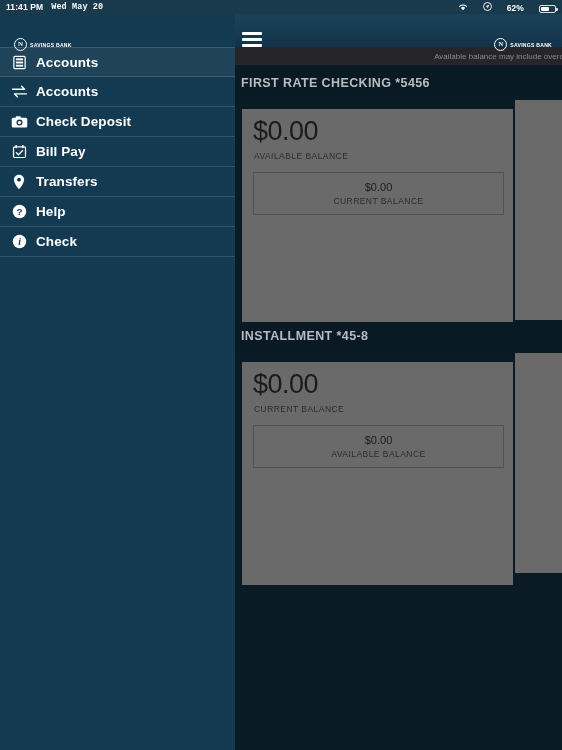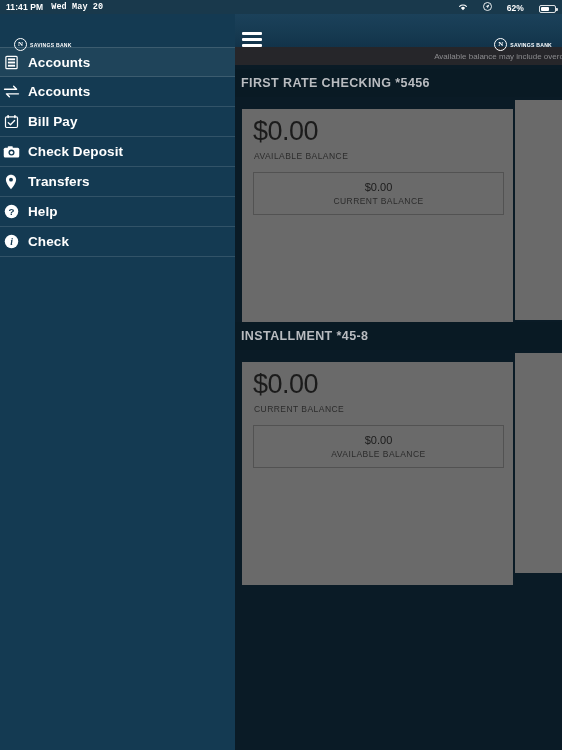--- a/index.html
+++ b/index.html
@@ -88,21 +88,21 @@
     background:#143a52;
     z-index:55;
     overflow:hidden;
   }
   .sidebar-top { height:33px; position:relative; }
   .menu { list-style:none; }
   .menu-item {
     position:relative;
     height:30px;
     display:flex; align-items:center;
-    padding-left:0;
+    padding-left:8px;
     border-bottom:1px solid rgba(255,255,255,.13);
     color:#ffffff;
   }
   .menu-item:first-child { border-top:1px solid rgba(255,255,255,.13); }
   .menu-item.active { background:rgba(255,255,255,.05); }
   .mi-icon {
     width:22px; height:20px;
     display:flex; align-items:center; justify-content:center;
     margin-right:6px;
     flex:0 0 22px;
@@ -253,40 +253,40 @@
           <svg width="17" height="13" viewBox="0 0 18 14">
             <path d="M1.5 4.5 H14.5 L11.3 1.4" stroke="#fff" stroke-width="1.5" fill="none" stroke-linecap="round" stroke-linejoin="round"></path>
             <path d="M16.5 9.5 H3.5 L6.7 12.6" stroke="#fff" stroke-width="1.5" fill="none" stroke-linecap="round" stroke-linejoin="round"></path>
           </svg>
         </span>
         <span class="mi-label">Accounts</span>
       </li>
 
       <li class="menu-item">
         <span class="mi-icon">
+          <svg width="17" height="14" viewBox="0 0 18 14">
+            <rect x="0.8" y="2.4" width="16.4" height="10.4" rx="1.6" fill="#fff"></rect>
+            <rect x="5" y="0.9" width="5.4" height="2.2" rx="0.8" fill="#fff"></rect>
+            <circle cx="9" cy="7.6" r="3.2" fill="#143a52"></circle>
+            <circle cx="9" cy="7.6" r="1.7" fill="#fff"></circle>
+          </svg>
+        </span>
+        <span class="mi-label">Check Deposit</span>
+      </li>
+
+      <li class="menu-item">
+        <span class="mi-icon">
           <svg width="15" height="15" viewBox="0 0 16 16">
             <rect x="1.6" y="3" width="12.8" height="11.4" rx="1.3" stroke="#fff" stroke-width="1.3" fill="none"></rect>
             <rect x="3.6" y="1" width="1.6" height="3.4" rx="0.7" fill="#fff"></rect>
             <rect x="10.8" y="1" width="1.6" height="3.4" rx="0.7" fill="#fff"></rect>
             <path d="M4.6 9.3 L6.9 11.5 L11.3 6.9" stroke="#fff" stroke-width="1.4" fill="none" stroke-linecap="round" stroke-linejoin="round"></path>
           </svg>
         </span>
         <span class="mi-label">Bill Pay</span>
-      </li>
-
-      <li class="menu-item">
-        <span class="mi-icon">
-          <svg width="17" height="14" viewBox="0 0 18 14">
-            <rect x="0.8" y="2.4" width="16.4" height="10.4" rx="1.6" fill="#fff"></rect>
-            <rect x="5" y="0.9" width="5.4" height="2.2" rx="0.8" fill="#fff"></rect>
-            <circle cx="9" cy="7.6" r="3.2" fill="#143a52"></circle>
-            <circle cx="9" cy="7.6" r="1.7" fill="#fff"></circle>
-          </svg>
-        </span>
-        <span class="mi-label">Check Deposit</span>
       </li>
 
       <li class="menu-item">
         <span class="mi-icon">
           <svg width="12" height="16" viewBox="0 0 12 16">
             <path d="M6 0.8 C3.1 0.8 0.9 3 0.9 5.8 C0.9 9.6 6 15.2 6 15.2 C6 15.2 11.1 9.6 11.1 5.8 C11.1 3 8.9 0.8 6 0.8 Z" fill="#fff"></path>
             <circle cx="6" cy="5.7" r="1.9" fill="#143a52"></circle>
           </svg>
         </span>
         <span class="mi-label">Transfers</span>

